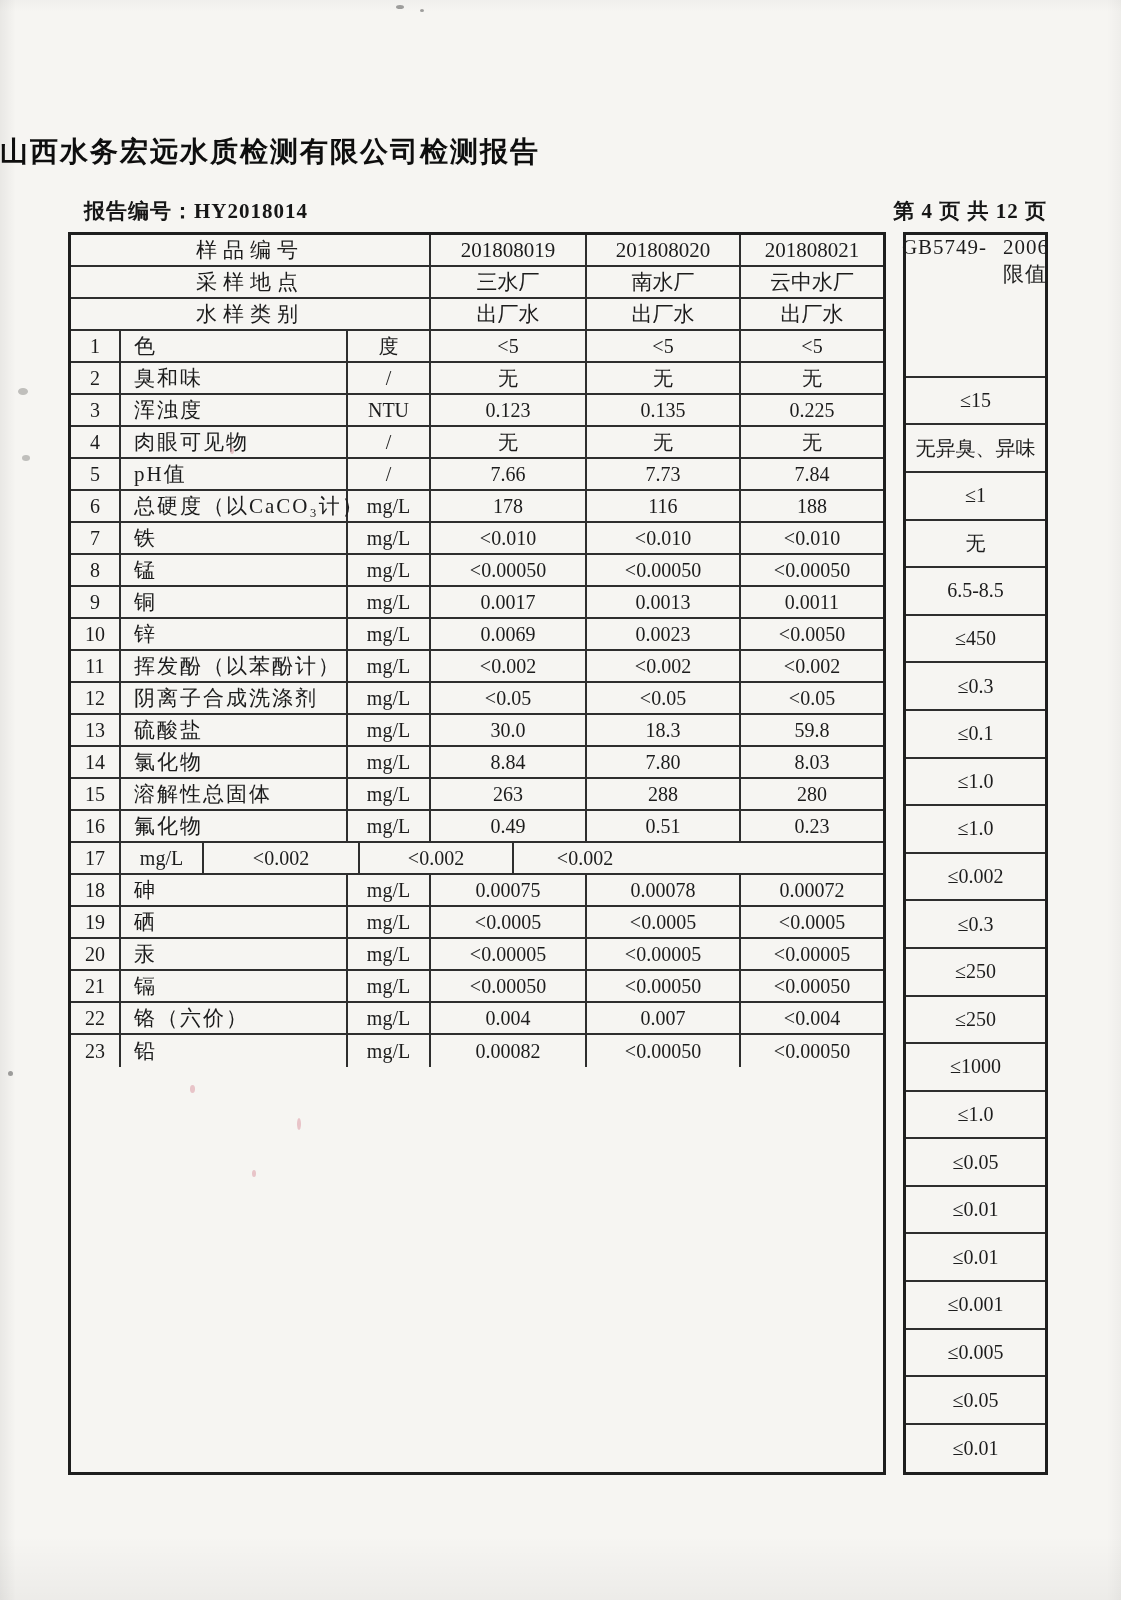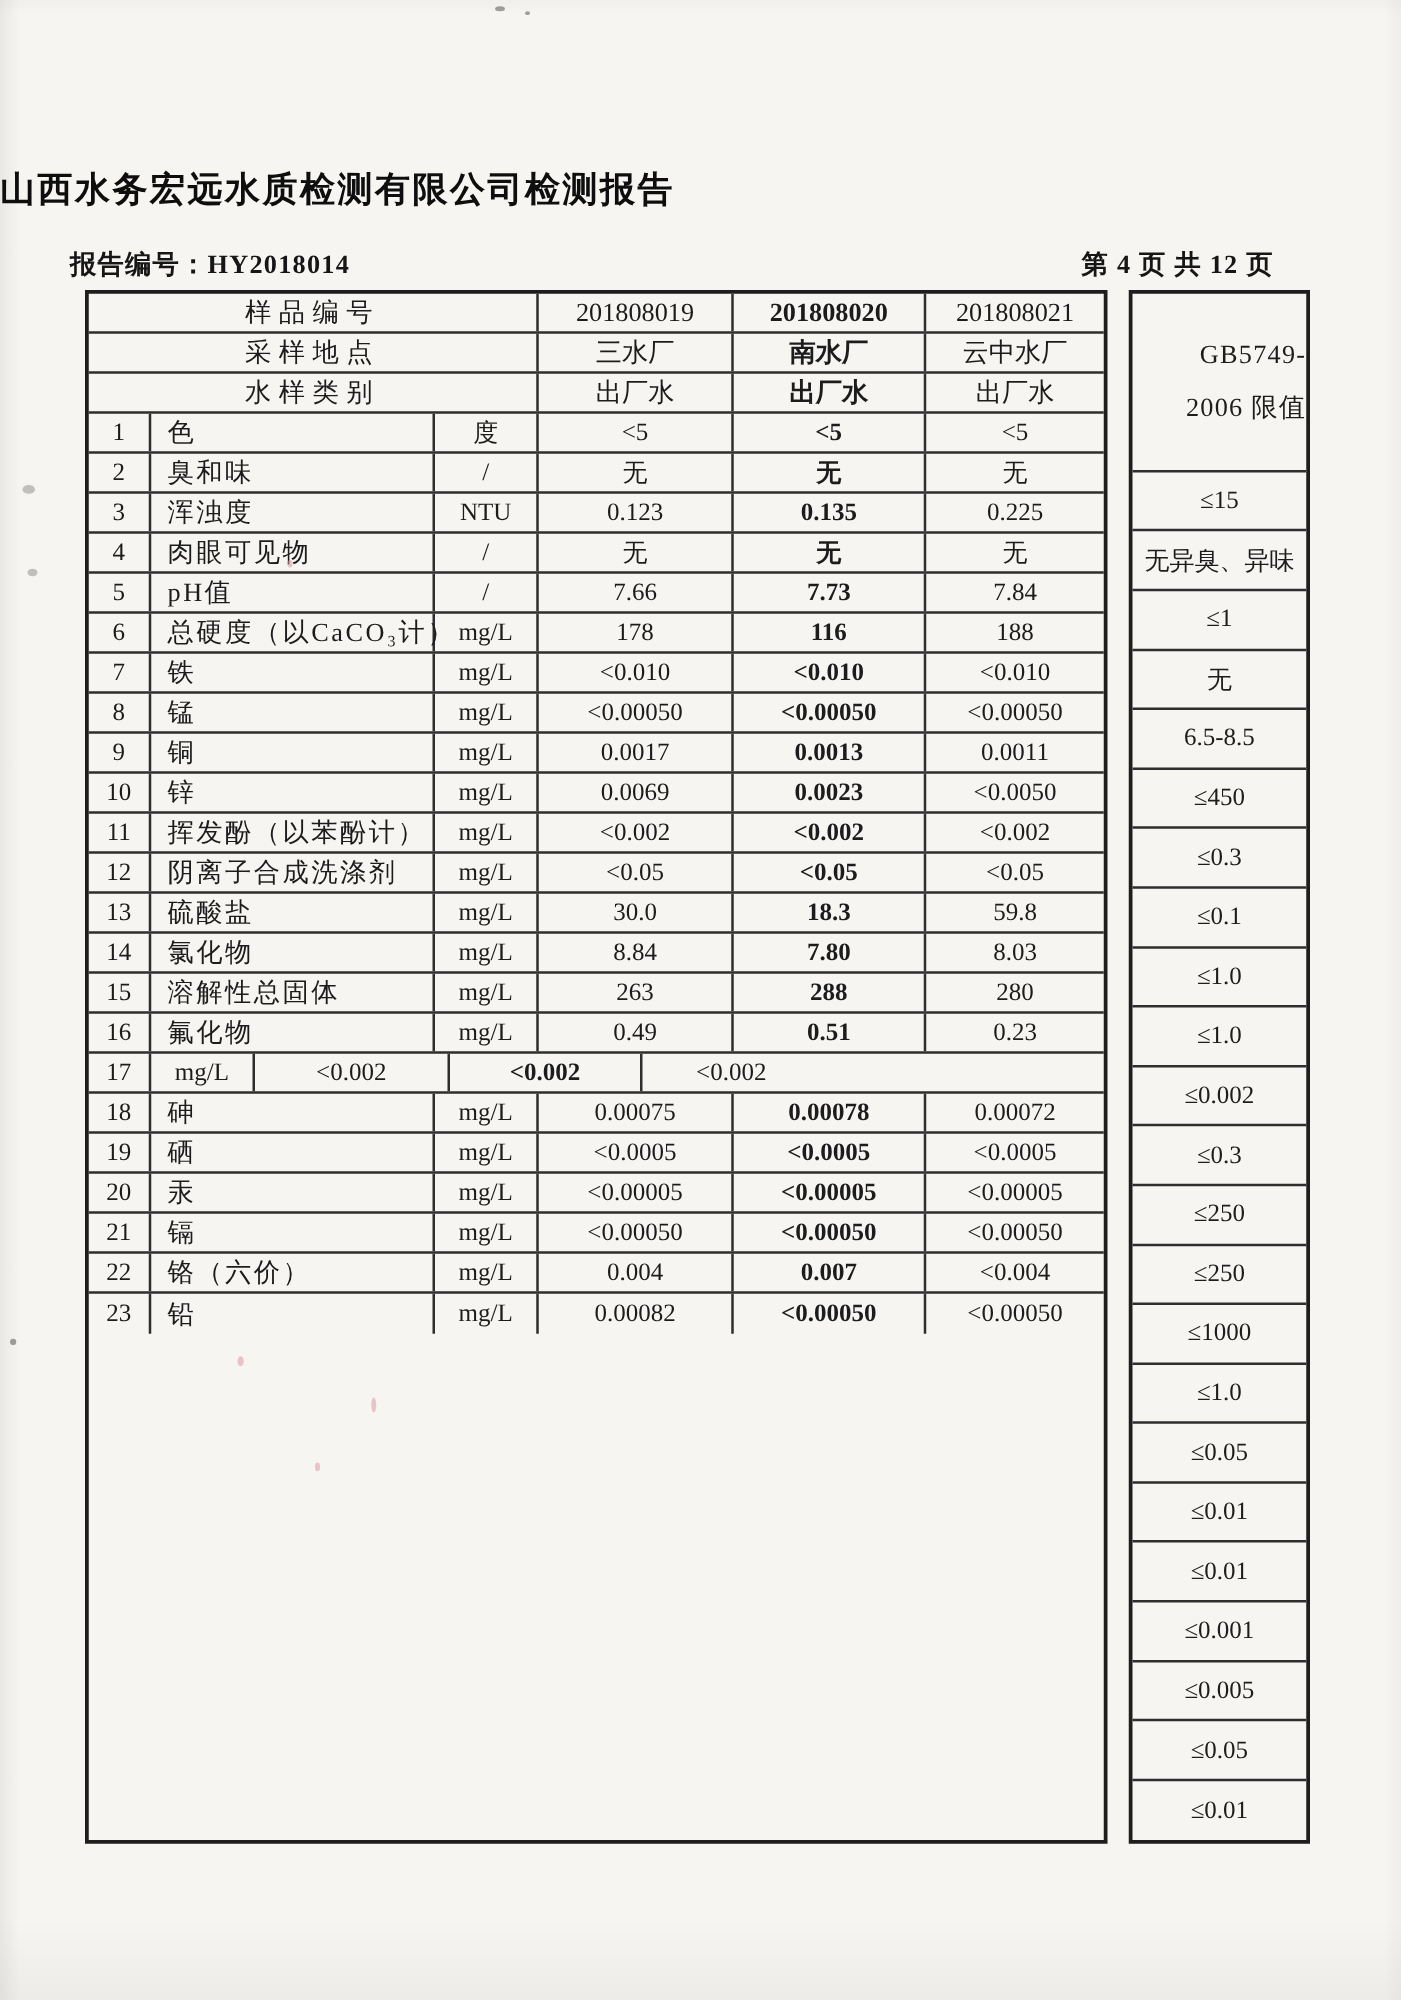--- a/index.html
+++ b/index.html
@@ -16,50 +16,50 @@
     color:#1d1d1d;
     overflow:hidden;
   }
   .title{
     position:absolute;top:133px;left:0;width:1121px;
     margin:0;
     font-family:"Liberation Sans","DejaVu Sans",sans-serif;
     font-weight:700;font-size:28px;letter-spacing:2px;color:#0e0e0e;
   }
   .meta{
-    position:absolute;top:197px;left:56px;width:963px;
+    position:absolute;top:197px;left:84px;width:963px;
     display:flex;justify-content:space-between;align-items:flex-start;
     font-size:21px;font-weight:600;letter-spacing:1px;color:#161616;
   }
   .table-wrap{
     position:absolute;top:232px;left:68px;
     display:flex;align-items:stretch;
   }
   .main-table{border:3px solid #1e1e1e;}
   .trow{display:flex;height:32px;box-sizing:border-box;border-bottom:2px solid #2e2e2e;}
   .trow:last-child{border-bottom:none;}
   .cell{
     box-sizing:border-box;border-right:2px solid #2e2e2e;
     display:flex;align-items:center;justify-content:center;
     font-size:20px;white-space:nowrap;color:#1c1c1c;
   }
   .cell:last-child{border-right:none;}
   .c-no{width:50px;}
   .c-name{width:227px;justify-content:flex-start;padding-left:13px;letter-spacing:2px;font-size:21px;}
   .c-unit{width:83px;}
   .c-s1{width:156px;}
-  .c-s2{width:154px;font-weight:bold;}
+  .c-s2{width:154px;}
   .c-s3{width:142px;}
   .c-merged{width:360px;letter-spacing:6px;font-size:21px;}
   .trow.header .cell{font-size:21px;}
   .gap{width:17px;}
   .limit-col{box-sizing:border-box;border:3px solid #1e1e1e;width:145px;display:flex;flex-direction:column;}
   .limit-header{
     box-sizing:border-box;height:142.8px;border-bottom:2px solid #2e2e2e;
-    display:flex;flex-direction:column;justify-content:center;align-items:flex-end;
+    display:flex;flex-direction:row;justify-content:center;align-items:flex-start;
     gap:16px;font-size:21px;letter-spacing:1px;
   }
   .limit-cell{
     box-sizing:border-box;height:47.6px;border-bottom:2px solid #2e2e2e;
     display:flex;align-items:center;justify-content:center;
     font-size:20px;white-space:nowrap;
   }
   .limit-cell:last-child{border-bottom:none;}
   
   .speck{position:absolute;border-radius:50%;}

